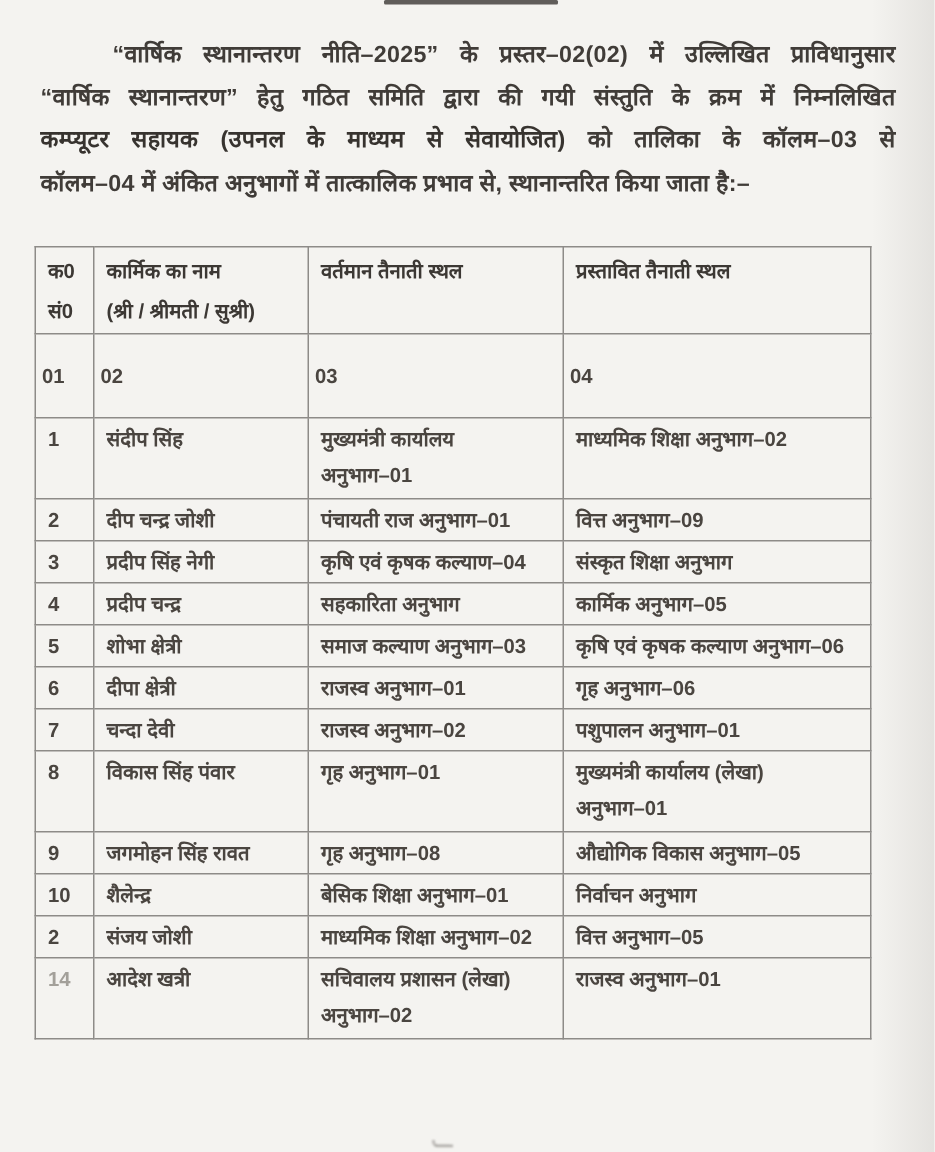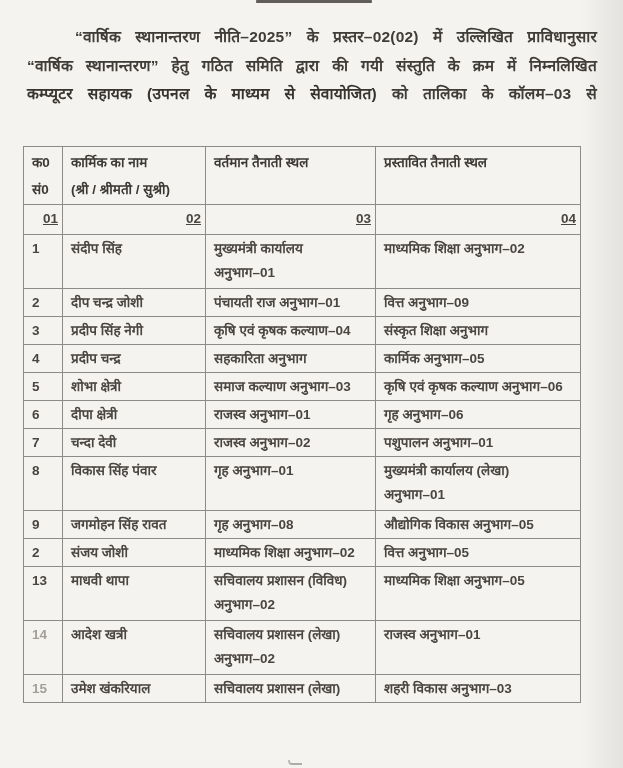--- a/index.html
+++ b/index.html
@@ -34,37 +34,37 @@
   }
   .intro .line{
     line-height:28.5px;
     text-align:justify;text-align-last:justify;
     white-space:normal;
   }
   .intro .line.first{text-indent:48px;}
   .intro .line.last{text-align:left;text-align-last:left;}
   .intro .bold-phrase{font-weight:700;color:#37332f;}
   table.transfer{
-    position:absolute;left:23px;top:146px;width:557px;
+    position:absolute;left:23px;top:164px;width:557px;
     border-collapse:collapse;table-layout:fixed;
     background:transparent;
   }
   .transfer th,.transfer td{
     border:1px solid var(--border);
     font-size:13.5px;font-weight:600;color:var(--ink_soft);
     line-height:24px;
     padding:2px 8px 1px 8px;
     text-align:left;vertical-align:top;
     white-space:pre-line;
     overflow:hidden;
   }
   .transfer th{font-weight:700;color:#3c3834;line-height:27px;}
   tr.hdr{height:57px;}
   tr.num{height:30px;}
-  tr.num td{text-align:right;line-height:25px;padding:1px 4px;text-decoration:underline;}
+  tr.num td{text-align:left;line-height:25px;padding:15px 4px;}
   tr.row-single{height:27px;}
   tr.row-tall{height:54px;}
   tr.row-single td,tr.row-tall td{line-height:24px;}
   td.col-sno{padding-left:8px;}
   td.col-sno.faint{color:var(--faint);}
   .foot-mark{
     position:absolute;left:288px;top:760px;width:14px;height:5px;
     border-bottom:2px solid rgba(90,86,80,0.45);
     border-left:2px solid rgba(90,86,80,0.35);
     border-radius:0 0 0 4px;
@@ -75,20 +75,21 @@
 <body>
 
 <div>
 
   <div class="heading-rule"></div>
 
   <div class="intro">
     <div class="line first">“वार्षिक स्थानान्तरण नीति–2025” के प्रस्तर–02(02) में उल्लिखित प्राविधानुसार</div>
     <div class="line">“वार्षिक स्थानान्तरण” हेतु गठित समिति द्वारा की गयी संस्तुति के क्रम में निम्नलिखित</div>
     <div class="line"><span class="bold-phrase">कम्प्यूटर सहायक (उपनल के माध्यम से सेवायोजित)</span><span> को तालिका के कॉलम–03 से</span></div>
+    <div class="line last">कॉलम–04 में अंकित अनुभागों में तात्कालिक प्रभाव से, स्थानान्तरित किया जाता है:–</div>
   </div>
 
   <table class="transfer">
     <colgroup>
       <col style="width:39px">
       <col style="width:143px">
       <col style="width:170px">
       <col style="width:205px">
     </colgroup>
     <thead>
@@ -158,44 +159,37 @@
           <td>मुख्यमंत्री कार्यालय (लेखा)
 अनुभाग–01</td>
         </tr>
         <tr class="row-single">
           <td class="col-sno">9</td>
           <td>जगमोहन सिंह रावत</td>
           <td>गृह अनुभाग–08</td>
           <td>औद्योगिक विकास अनुभाग–05</td>
         </tr>
         <tr class="row-single">
+          <td class="col-sno">10</td>
+          <td>शैलेन्द्र</td>
+          <td>बेसिक शिक्षा अनुभाग–01</td>
+          <td>निर्वाचन अनुभाग</td>
+        </tr>
+        <tr class="row-single">
           <td class="col-sno">2</td>
           <td>संजय जोशी</td>
           <td>माध्यमिक शिक्षा अनुभाग–02</td>
           <td>वित्त अनुभाग–05</td>
-        </tr>
-        <tr class="row-tall">
-          <td class="col-sno">13</td>
-          <td>माधवी थापा</td>
-          <td>सचिवालय प्रशासन (विविध)
-अनुभाग–02</td>
-          <td>माध्यमिक शिक्षा अनुभाग–05</td>
         </tr>
         <tr class="row-tall">
           <td class="col-sno faint">14</td>
           <td>आदेश खत्री</td>
           <td>सचिवालय प्रशासन (लेखा)
 अनुभाग–02</td>
           <td>राजस्व अनुभाग–01</td>
-        </tr>
-        <tr class="row-single">
-          <td class="col-sno faint">15</td>
-          <td>उमेश खंकरियाल</td>
-          <td>सचिवालय प्रशासन (लेखा)</td>
-          <td>शहरी विकास अनुभाग–03</td>
         </tr>
       </tbody>
   </table>
 
   <div class="foot-mark"></div>
   <div class="page-edge-shadow"></div>
 
 </div>
 
 </body></html>

